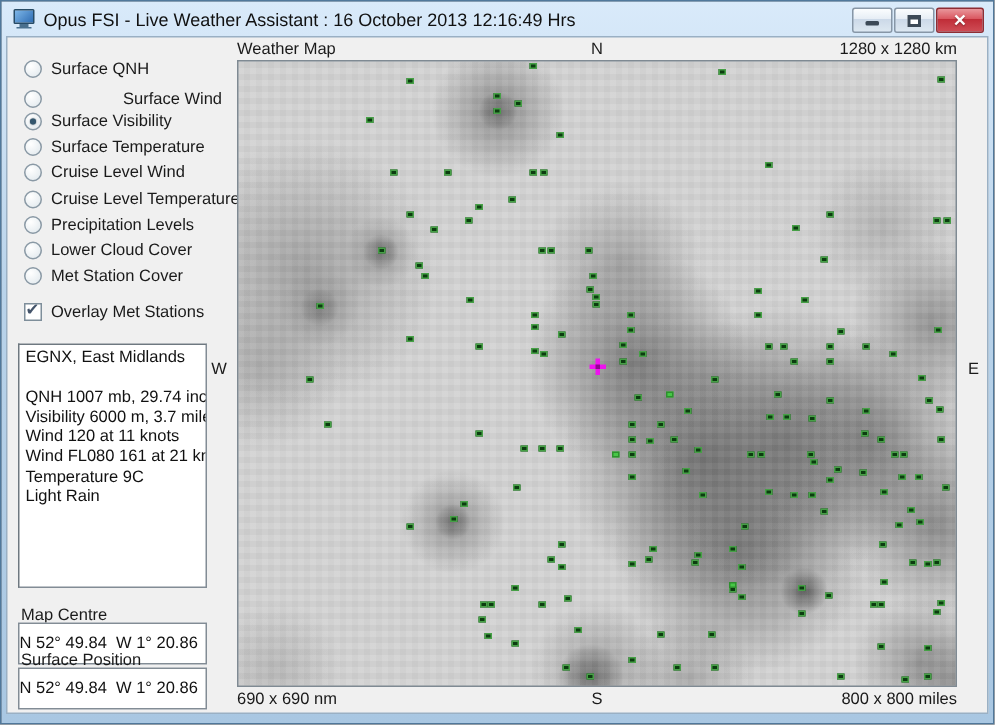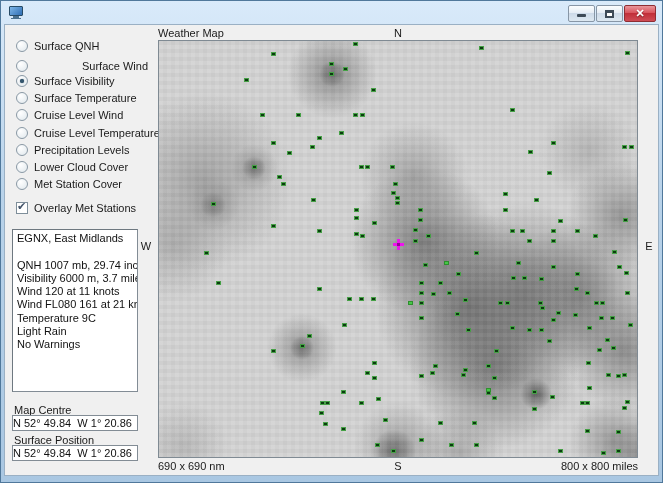--- a/index.html
+++ b/index.html
@@ -23,21 +23,21 @@
   .radio-circle{width:12px;height:12px;border-radius:50%;border:1px solid #8a99a5;background:radial-gradient(circle at 35% 30%,#ffffff,#dfe7ec);margin-right:6px;position:relative;flex:0 0 auto;}
   .radio-row.selected .radio-circle::after{content:"";position:absolute;left:3px;top:3px;width:4px;height:4px;border-radius:50%;background:#33566e;box-shadow:0 0 1px #1e3a4d;}
   .radio-label{font-size:11px;color:#1a1a1a;white-space:nowrap;}
   .checkbox-row{position:absolute;left:11px;top:176px;height:14px;display:flex;align-items:center;cursor:default;}
   .checkbox-box{width:12px;height:12px;border:1px solid #7e8e9a;background:#fff;margin-right:6px;position:relative;flex:0 0 auto;}
   .checkbox-box.checked::after{content:"\2714";position:absolute;left:0px;top:-3px;font-size:11px;color:#44546a;}
   .checkbox-label{font-size:11px;color:#1a1a1a;white-space:nowrap;}
   .info-box{position:absolute;left:7px;top:204px;width:126px;height:163px;background:#fff;border:1px solid #828c95;border-top-color:#6e7880;border-left-color:#6e7880;padding:2px 0 0 4px;overflow:hidden;}
   .info-line{font-size:11px;line-height:13.3px;color:#111;white-space:nowrap;}
   .field-label{position:absolute;left:9px;font-size:11px;color:#1a1a1a;}
-  .coord-input{position:absolute;left:7px;width:126px;height:16px;border:1px solid #828c95;background:#fff;font-family:"Liberation Sans",sans-serif;font-size:11px;color:#111;padding:0 0 0 0;margin:0;}
+  .coord-input{position:absolute;left:7px;width:126px;height:28px;border:1px solid #828c95;background:#fff;font-family:"Liberation Sans",sans-serif;font-size:11px;color:#111;padding:0 0 0 0;margin:0;}
   
   .map-header-left{position:absolute;left:153px;top:2px;font-size:11px;color:#1a1a1a;}
   .map-header-n{position:absolute;left:153px;top:2px;width:480px;text-align:center;font-size:11px;color:#1a1a1a;}
   .map-header-right{position:absolute;left:153px;top:2px;width:480px;text-align:right;font-size:11px;color:#1a1a1a;}
   .map-footer-left{position:absolute;left:153px;top:435px;font-size:11px;color:#1a1a1a;}
   .map-footer-s{position:absolute;left:153px;top:435px;width:480px;text-align:center;font-size:11px;color:#1a1a1a;}
   .map-footer-right{position:absolute;left:153px;top:435px;width:480px;text-align:right;font-size:11px;color:#1a1a1a;}
   .w-label{position:absolute;left:132px;top:215px;width:18px;text-align:center;font-size:11px;color:#1a1a1a;}
   .e-label{position:absolute;left:635px;top:215px;width:18px;text-align:center;font-size:11px;color:#1a1a1a;}
   .map-area{position:absolute;left:153px;top:15px;width:480px;height:418px;background:#d3d3d3;border:1px solid #7f8a93;overflow:hidden;cursor:crosshair;}
@@ -55,20 +55,21 @@
 </head>
 <body>
 
 <div class="window">
   <div class="titlebar">
     <span class="app-icon">
       <span class="screen"></span>
         <span class="stand"></span>
         <span class="base"></span>
     </span>
+    <span class="title-text">Opus FSI - Live Weather Assistant : 16 October 2013  12:16:49 Hrs</span>
   </div>
   <div class="win-buttons">
     <div class="win-btn" title="minimize">
         <span class="glyph-min"></span>
       </div>
     <div class="win-btn" title="maximize">
         <span class="glyph-max"></span>
       </div>
     <div class="win-btn close" title="close">
         <span class="glyph-close">✕</span>
@@ -123,31 +124,31 @@
 
     <div class="info-box" id="info-box">
         <div class="info-line">EGNX, East Midlands</div>
         <div class="info-line">&nbsp;</div>
         <div class="info-line">QNH 1007 mb, 29.74 inches</div>
         <div class="info-line">Visibility 6000 m, 3.7 miles</div>
         <div class="info-line">Wind 120 at 11 knots</div>
         <div class="info-line">Wind FL080 161 at 21 knots</div>
         <div class="info-line">Temperature 9C</div>
         <div class="info-line">Light Rain</div>
-        <div class="info-line">No Warnings</div>
       </div>
 
     <div class="field-label" style="top:379px;text-align:right;">Map Centre</div>
     <input class="coord-input" style="top: 390px;" readonly="" value="N 52° 49.84  W 1° 20.86">
 
     <div class="field-label" style="top:409px;">Surface Position</div>
     <input class="coord-input" style="top: 420px;" readonly="" value="N 52° 49.84  W 1° 20.86">
 
     <div class="map-header-left">Weather Map</div>
     <div class="map-header-n">N</div>
+    <div class="map-header-right">1280 x 1280 km</div>
 
     <div class="w-label">W</div>
     <div class="e-label">E</div>
 
     <div class="map-area" id="map-area">
         <div class="blob" style="left: 378px; top: 325px; height: 60px; width: 60px; background: radial-gradient(circle, rgba(205, 205, 205, 0.85) 0%, rgba(205, 205, 205, 0) 70%);"></div>
         <div class="blob" style="left: 300px; top: 80px; height: 90px; width: 90px; background: radial-gradient(circle, rgba(210, 210, 210, 0.9) 0%, rgba(210, 210, 210, 0) 70%);"></div>
         <div class="blob" style="left: -20px; top: 360px; height: 90px; width: 90px; background: radial-gradient(circle, rgba(158, 158, 158, 0.5) 0%, rgba(158, 158, 158, 0) 70%);"></div>
         <div class="blob" style="left: 440px; top: 378px; height: 80px; width: 80px; background: radial-gradient(circle, rgba(119, 119, 119, 0.7) 0%, rgba(119, 119, 119, 0) 70%);"></div>
         <div class="blob" style="left: 410px; top: 355px; height: 90px; width: 90px; background: radial-gradient(circle, rgba(127, 127, 127, 0.7) 0%, rgba(127, 127, 127, 0) 70%);"></div>

